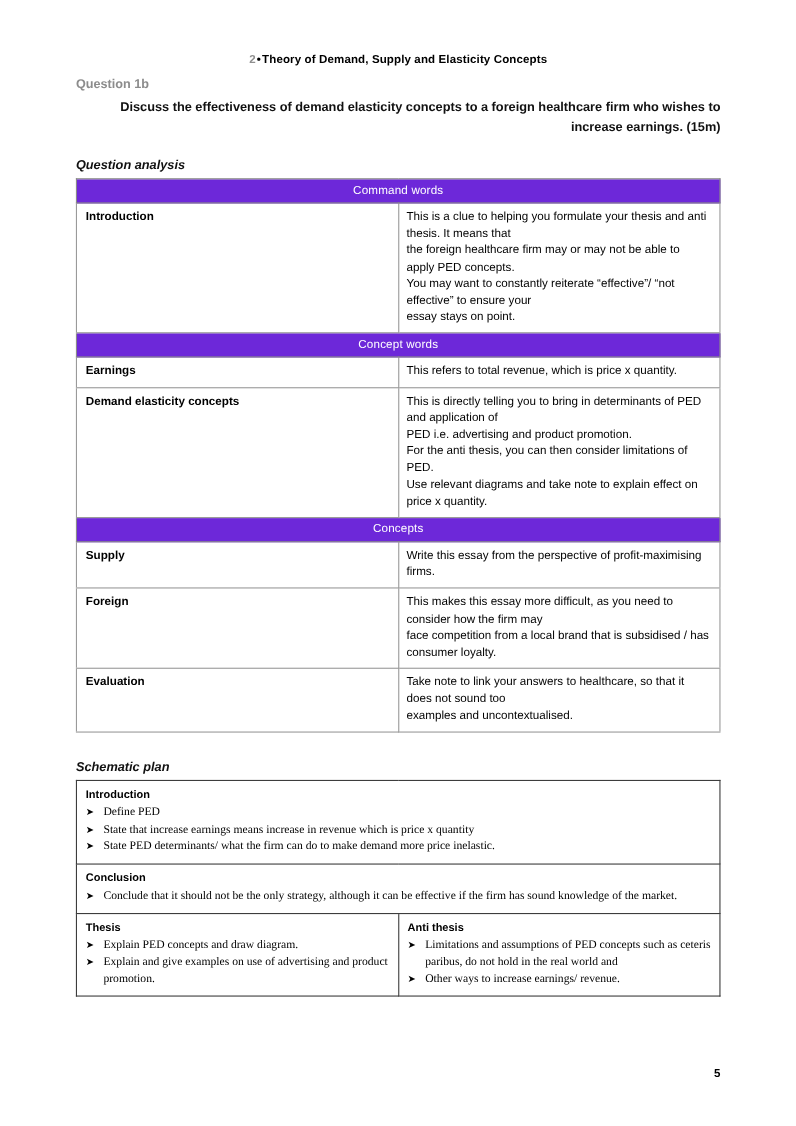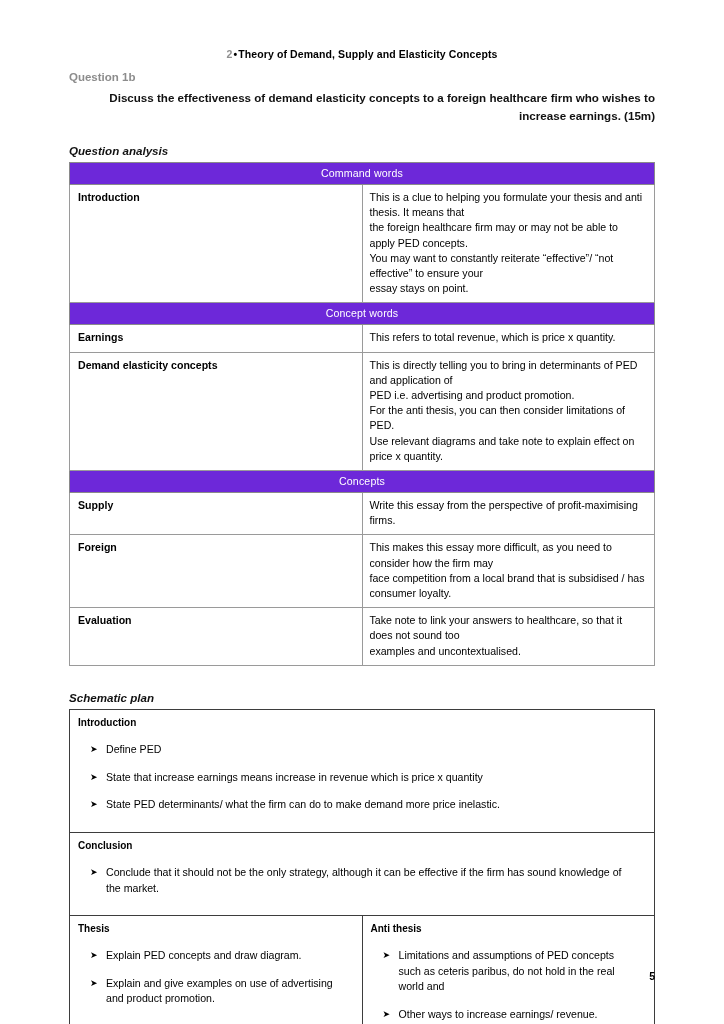--- a/index.html
+++ b/index.html
@@ -127,21 +127,22 @@
   ul.bl {
     list-style: none;
     margin: 0;
     padding: 0;
   }
   ul.bl li {
     font-size: 10.6px;
     line-height: 15.4px;
     padding-left: 16px;
     position: relative;
-    margin: 12px;
+    margin: 0;
+    font-family: Liberation Serif, serif;
   }
   ul.bl li::before {
     content: "\27A4";
     position: absolute;
     left: 0;
     top: 0px;
     font-size: 9px;
     line-height: 15.4px;
     color: #000;
   }

